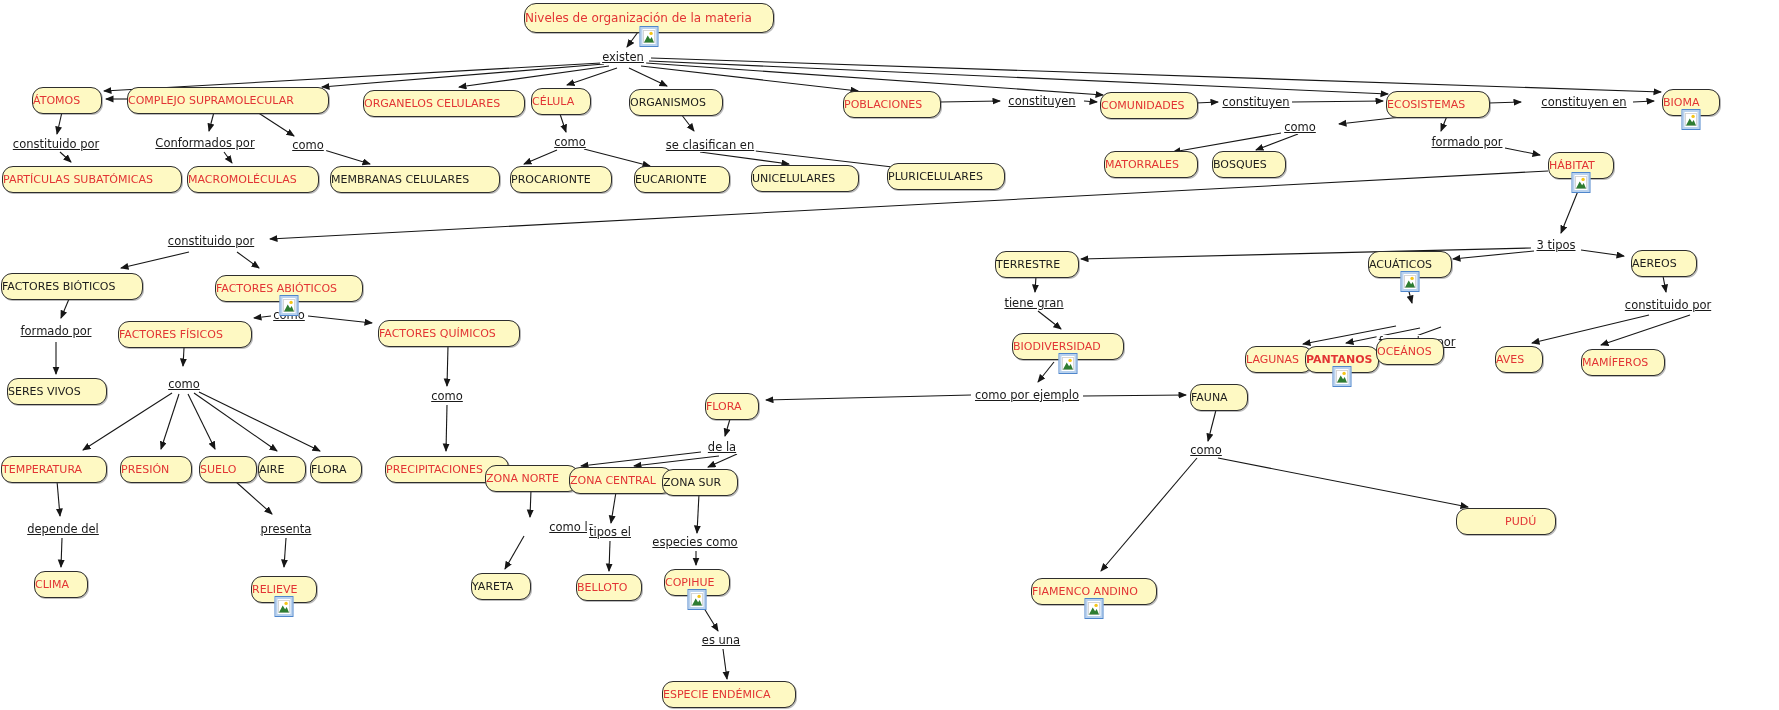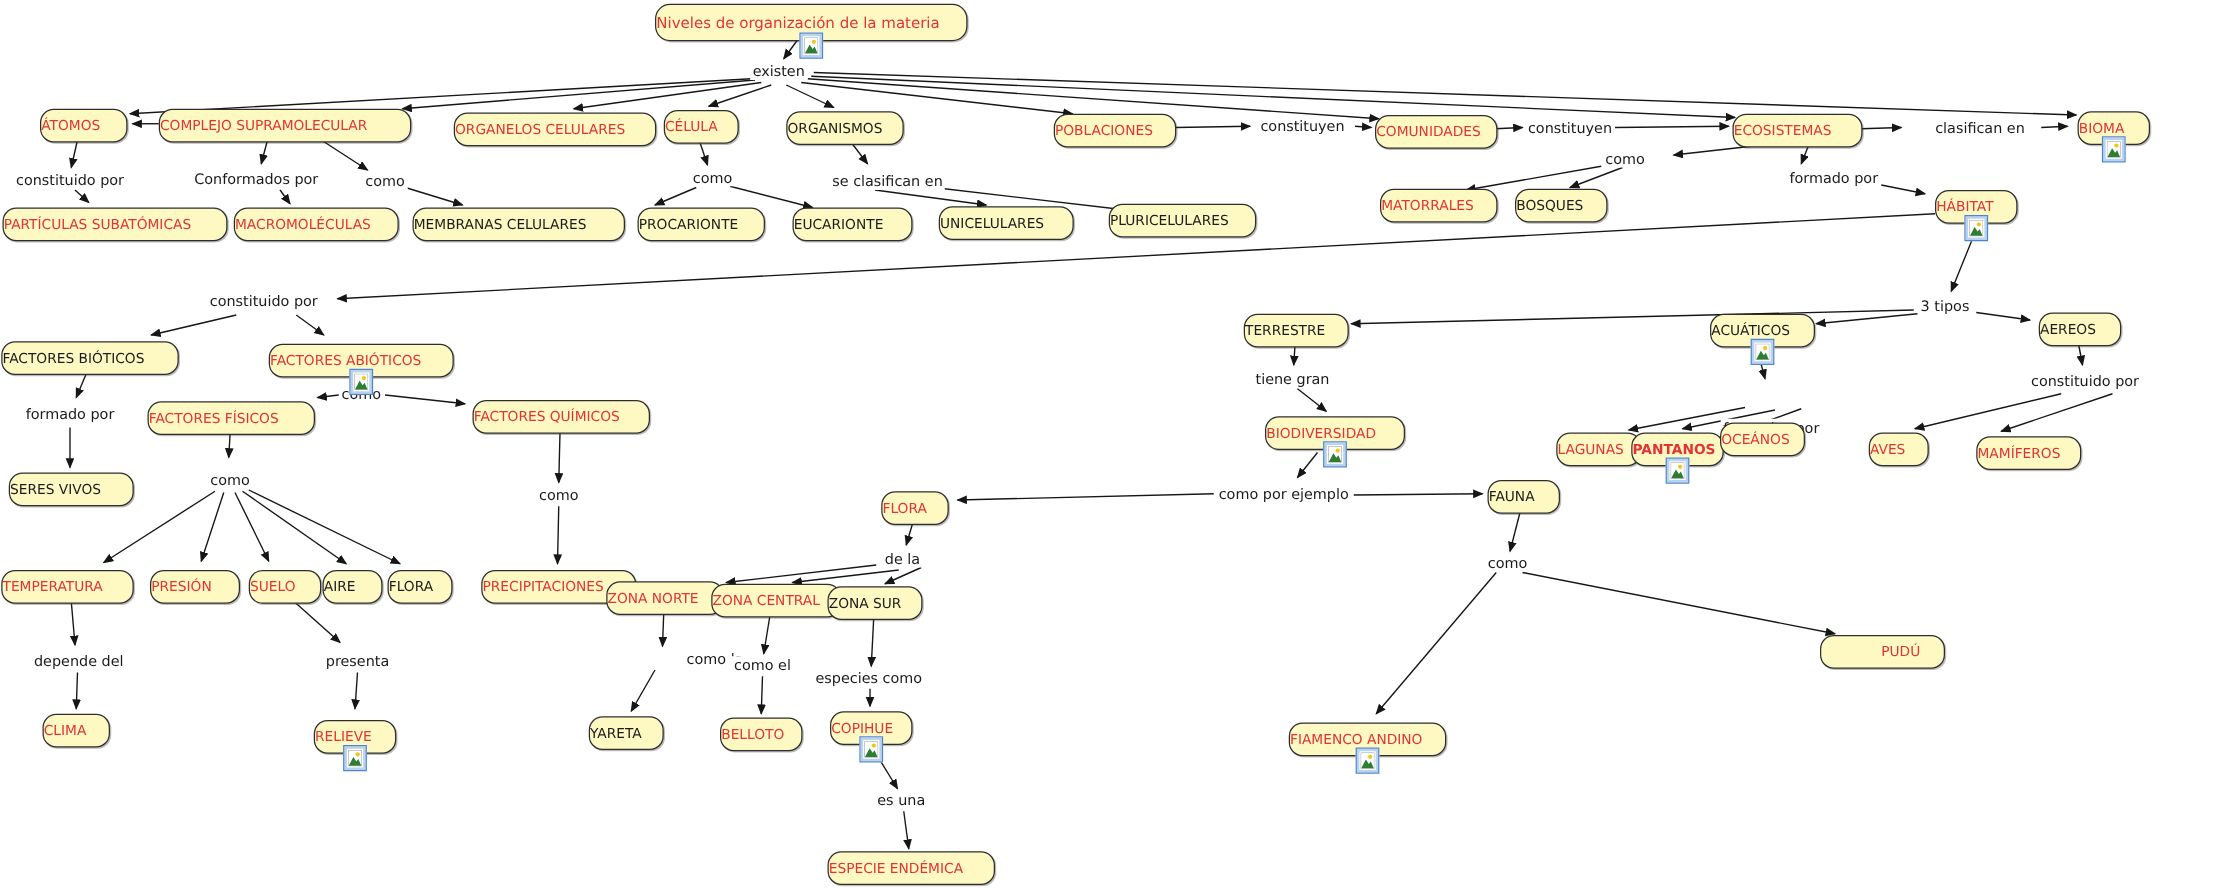--- a/index.html
+++ b/index.html
@@ -11,21 +11,21 @@
     background:#fef9c3;border:1.4px solid #2e2e2e;border-radius:11px;
     box-shadow:1px 1px 0 rgba(60,60,60,.35);
     font-size:11px;white-space:nowrap;z-index:3;
   }
   .node.red{color:#e23434;}
   .node.black{color:#1c1c1c;}
   .node.title-node{font-size:12px;border-radius:12px;}
   .phrase{
     position:absolute;transform:translate(-50%,-50%);
     font-size:11.5px;color:#1a1a1a;background:#ffffff;
-    white-space:nowrap;z-index:2;padding:0 2px;
+    white-space:nowrap;z-index:2;padding:0 2px;text-decoration:underline;
   }
   .img-icon{
     position:absolute;left:50%;top:100%;transform:translate(-50%,-6px);
     width:17px;height:19px;background:#ffffff;
     border:1px solid #4e86cc;box-shadow:0 0 0 2px #b9d2ee inset;
     display:flex;align-items:center;justify-content:center;z-index:4;
   }
   .img-icon svg{display:block;}
 </style>
 </head>
@@ -359,34 +359,34 @@
   <div id="phrase-layer">
       <div class="phrase" style="left: 623px; top: 57px;">existen</div>
       <div class="phrase" style="left: 56px; top: 144px;">constituido por</div>
       <div class="phrase" style="left: 205px; top: 143px;">Conformados por</div>
       <div class="phrase" style="left: 308px; top: 145px;">como</div>
       <div class="phrase" style="left: 570px; top: 142px;">como</div>
       <div class="phrase" style="left: 710px; top: 145px;">se clasifican en</div>
       <div class="phrase" style="left: 1042px; top: 101px;">constituyen</div>
       <div class="phrase" style="left: 1256px; top: 102px;">constituyen</div>
       <div class="phrase" style="left: 1300px; top: 127px;">como</div>
-      <div class="phrase" style="left: 1584px; top: 102px;">clasifican en</div>
+      <div class="phrase" style="left: 1584px; top: 102px;">constituyen en</div>
       <div class="phrase" style="left: 1467px; top: 142px;">formado por</div>
       <div class="phrase" style="left: 211px; top: 241px;">constituido por</div>
       <div class="phrase" style="left: 1556px; top: 245px;">3 tipos</div>
       <div class="phrase" style="left: 56px; top: 331px;">formado por</div>
       <div class="phrase" style="left: 289px; top: 315px;">como</div>
       <div class="phrase" style="left: 184px; top: 384px;">como</div>
       <div class="phrase" style="left: 447px; top: 396px;">como</div>
       <div class="phrase" style="left: 63px; top: 529px;">depende del</div>
       <div class="phrase" style="left: 286px; top: 529px;">presenta</div>
       <div class="phrase" style="left: 1034px; top: 303px;">tiene gran</div>
       <div class="phrase" style="left: 1027px; top: 395px;">como por ejemplo</div>
       <div class="phrase" style="left: 1417px; top: 306px; margin-top: 36px;">formados por</div>
       <div class="phrase" style="left: 1668px; top: 305px;">constituido por</div>
       <div class="phrase" style="left: 722px; top: 447px;">de la</div>
       <div class="phrase" style="left: 524px; top: 527px; margin-left: 48px;">como la</div>
-      <div class="phrase" style="left: 610px; top: 532px;">como el</div>
+      <div class="phrase" style="left: 610px; top: 532px;">tipos el</div>
       <div class="phrase" style="left: 695px; top: 542px;">especies como</div>
       <div class="phrase" style="left: 721px; top: 640px;">es una</div>
       <div class="phrase" style="left: 1206px; top: 450px;">como</div>
     </div>
 </div>
 
 </body></html>

